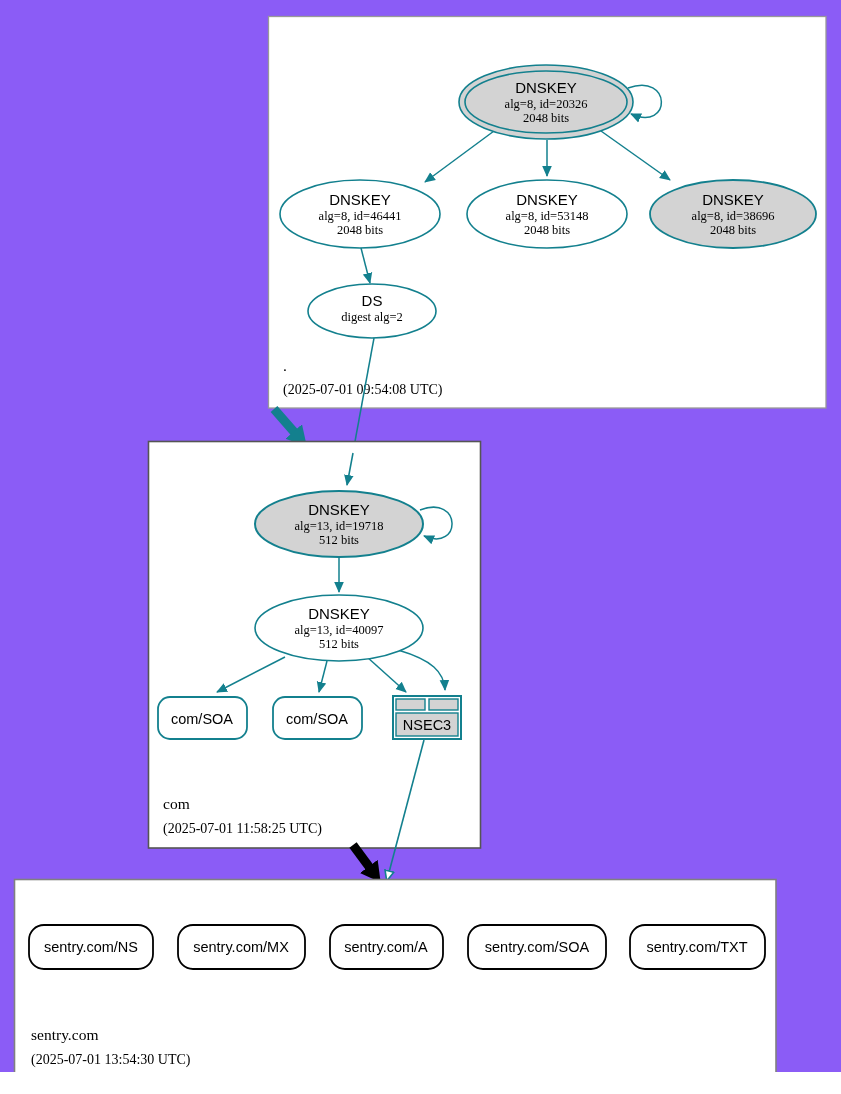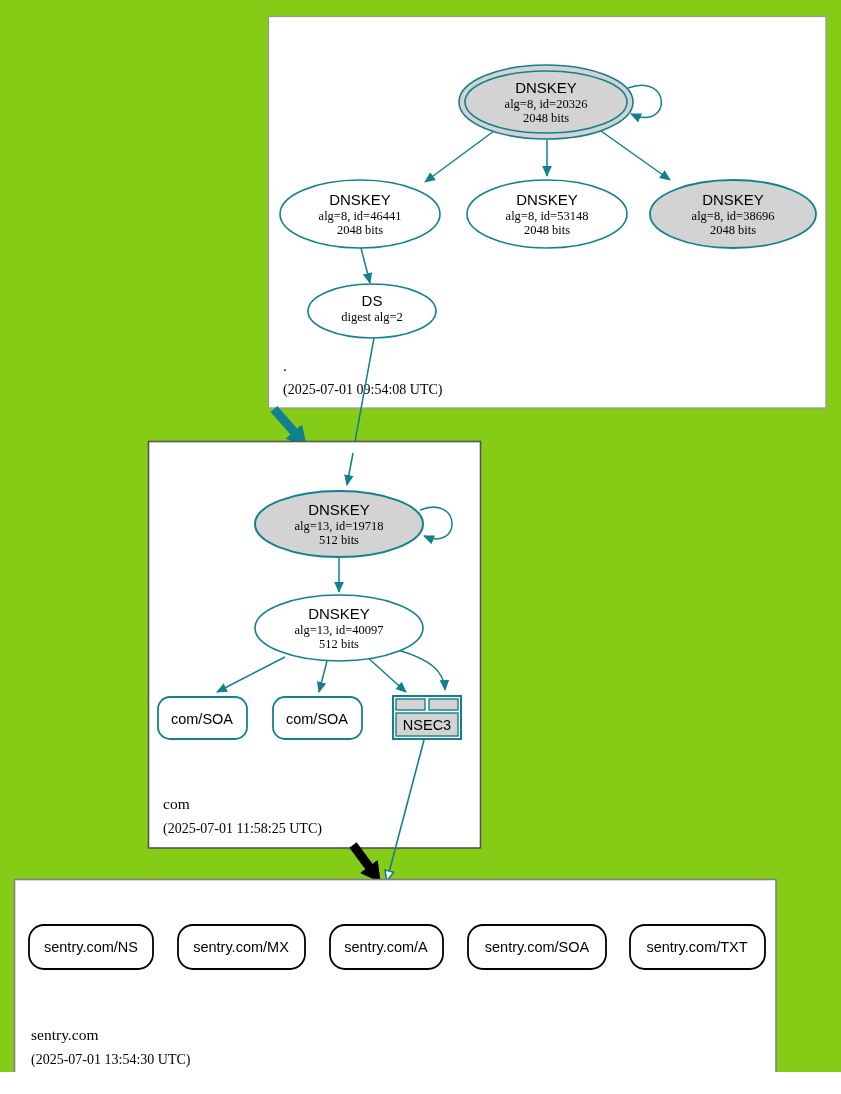--- a/index.html
+++ b/index.html
@@ -1,16 +1,16 @@
 <!DOCTYPE html>
 <html><head>
 <meta charset="utf-8">
 <style>
   html,body{margin:0;padding:0;background:#ffffff;}
-  .canvas{position:relative;width:841px;height:1072px;background:#84cc16;overflow:hidden;}
+  .canvas{position:relative;width:841px;height:1072px;background:#8b5cf6;overflow:hidden;}
   svg{display:block;}
   text{fill:#000000;}
   .t-sans{font-family:"Liberation Sans",sans-serif;}
   .t-serif{font-family:"Liberation Serif",serif;}
   .node-title{font-size:15px;}
   .node-detail{font-size:12.5px;}
   .rrset-label{font-size:14.5px;}
   .zone-label{font-size:15.5px;}
   .zone-ts{font-size:14px;}
   .mid{text-anchor:middle;}

